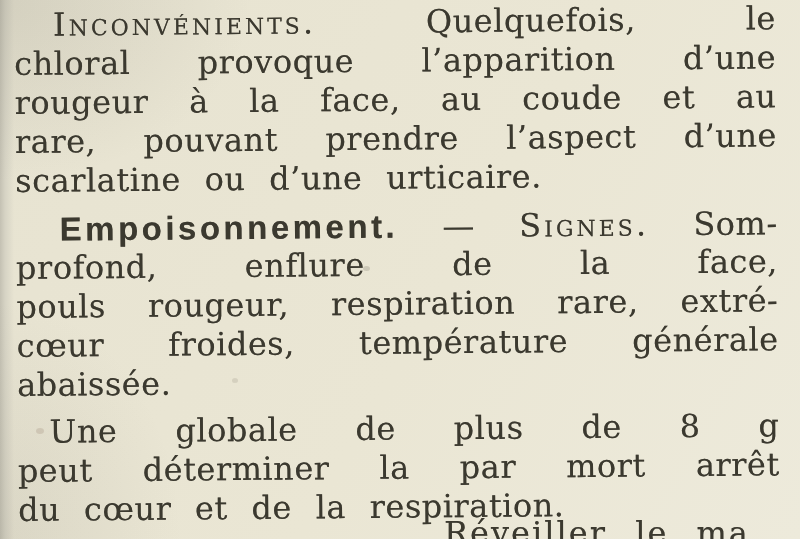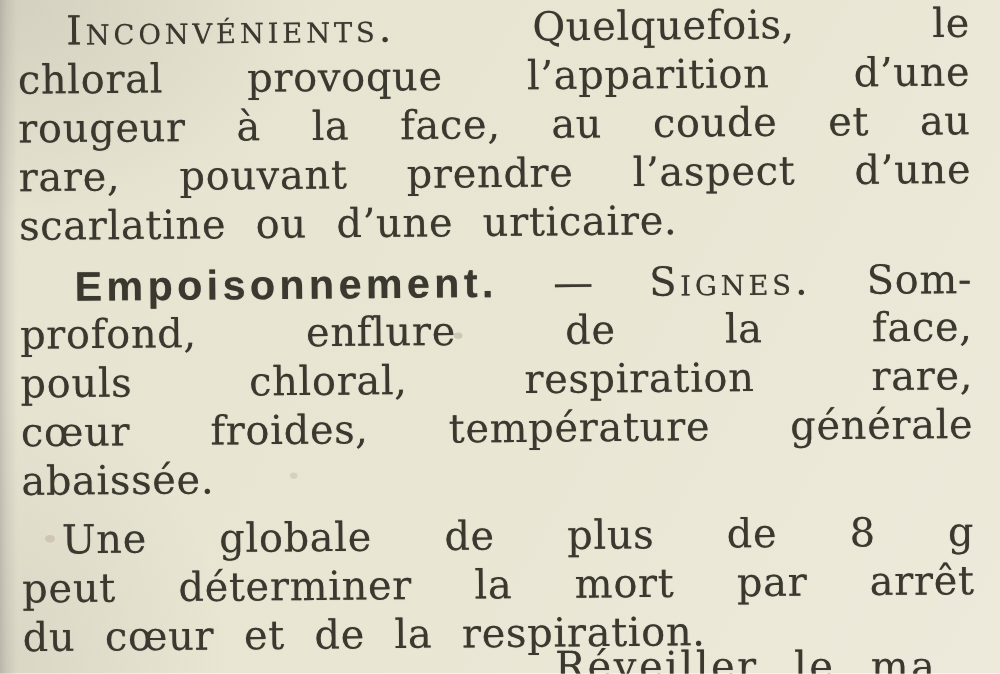--- a/index.html
+++ b/index.html
@@ -127,23 +127,24 @@
         </div>
         <div class="line just">
           <span class="word">profond,</span>
           <span class="word">enflure</span>
           <span class="word">de</span>
           <span class="word">la</span>
           <span class="word">face,</span>
         </div>
         <div class="line just">
           <span class="word">pouls</span>
-          <span class="word">chloral,</span>
+          <span class="word">rougeur,</span>
           <span class="word">respiration</span>
           <span class="word">rare,</span>
+          <span class="word">extré-</span>
         </div>
         <div class="line just">
           <span class="word">cœur</span>
           <span class="word">froides,</span>
           <span class="word">température</span>
           <span class="word">générale</span>
         </div>
         <div class="line last">abaissée.</div>
       </div>
       <div class="paragraph" id="p3">
@@ -153,22 +154,22 @@
           <span class="word">de</span>
           <span class="word">plus</span>
           <span class="word">de</span>
           <span class="word">8</span>
           <span class="word">g</span>
         </div>
         <div class="line just">
           <span class="word">peut</span>
           <span class="word">déterminer</span>
           <span class="word">la</span>
+          <span class="word">par</span>
           <span class="word">mort</span>
-          <span class="word">par</span>
           <span class="word">arrêt</span>
         </div>
         <div class="line last">du cœur et de la respiration.</div>
       </div>
     </div>
 
   <div class="fragment">Réveiller le ma</div>
 </div>
 
 </body></html>

